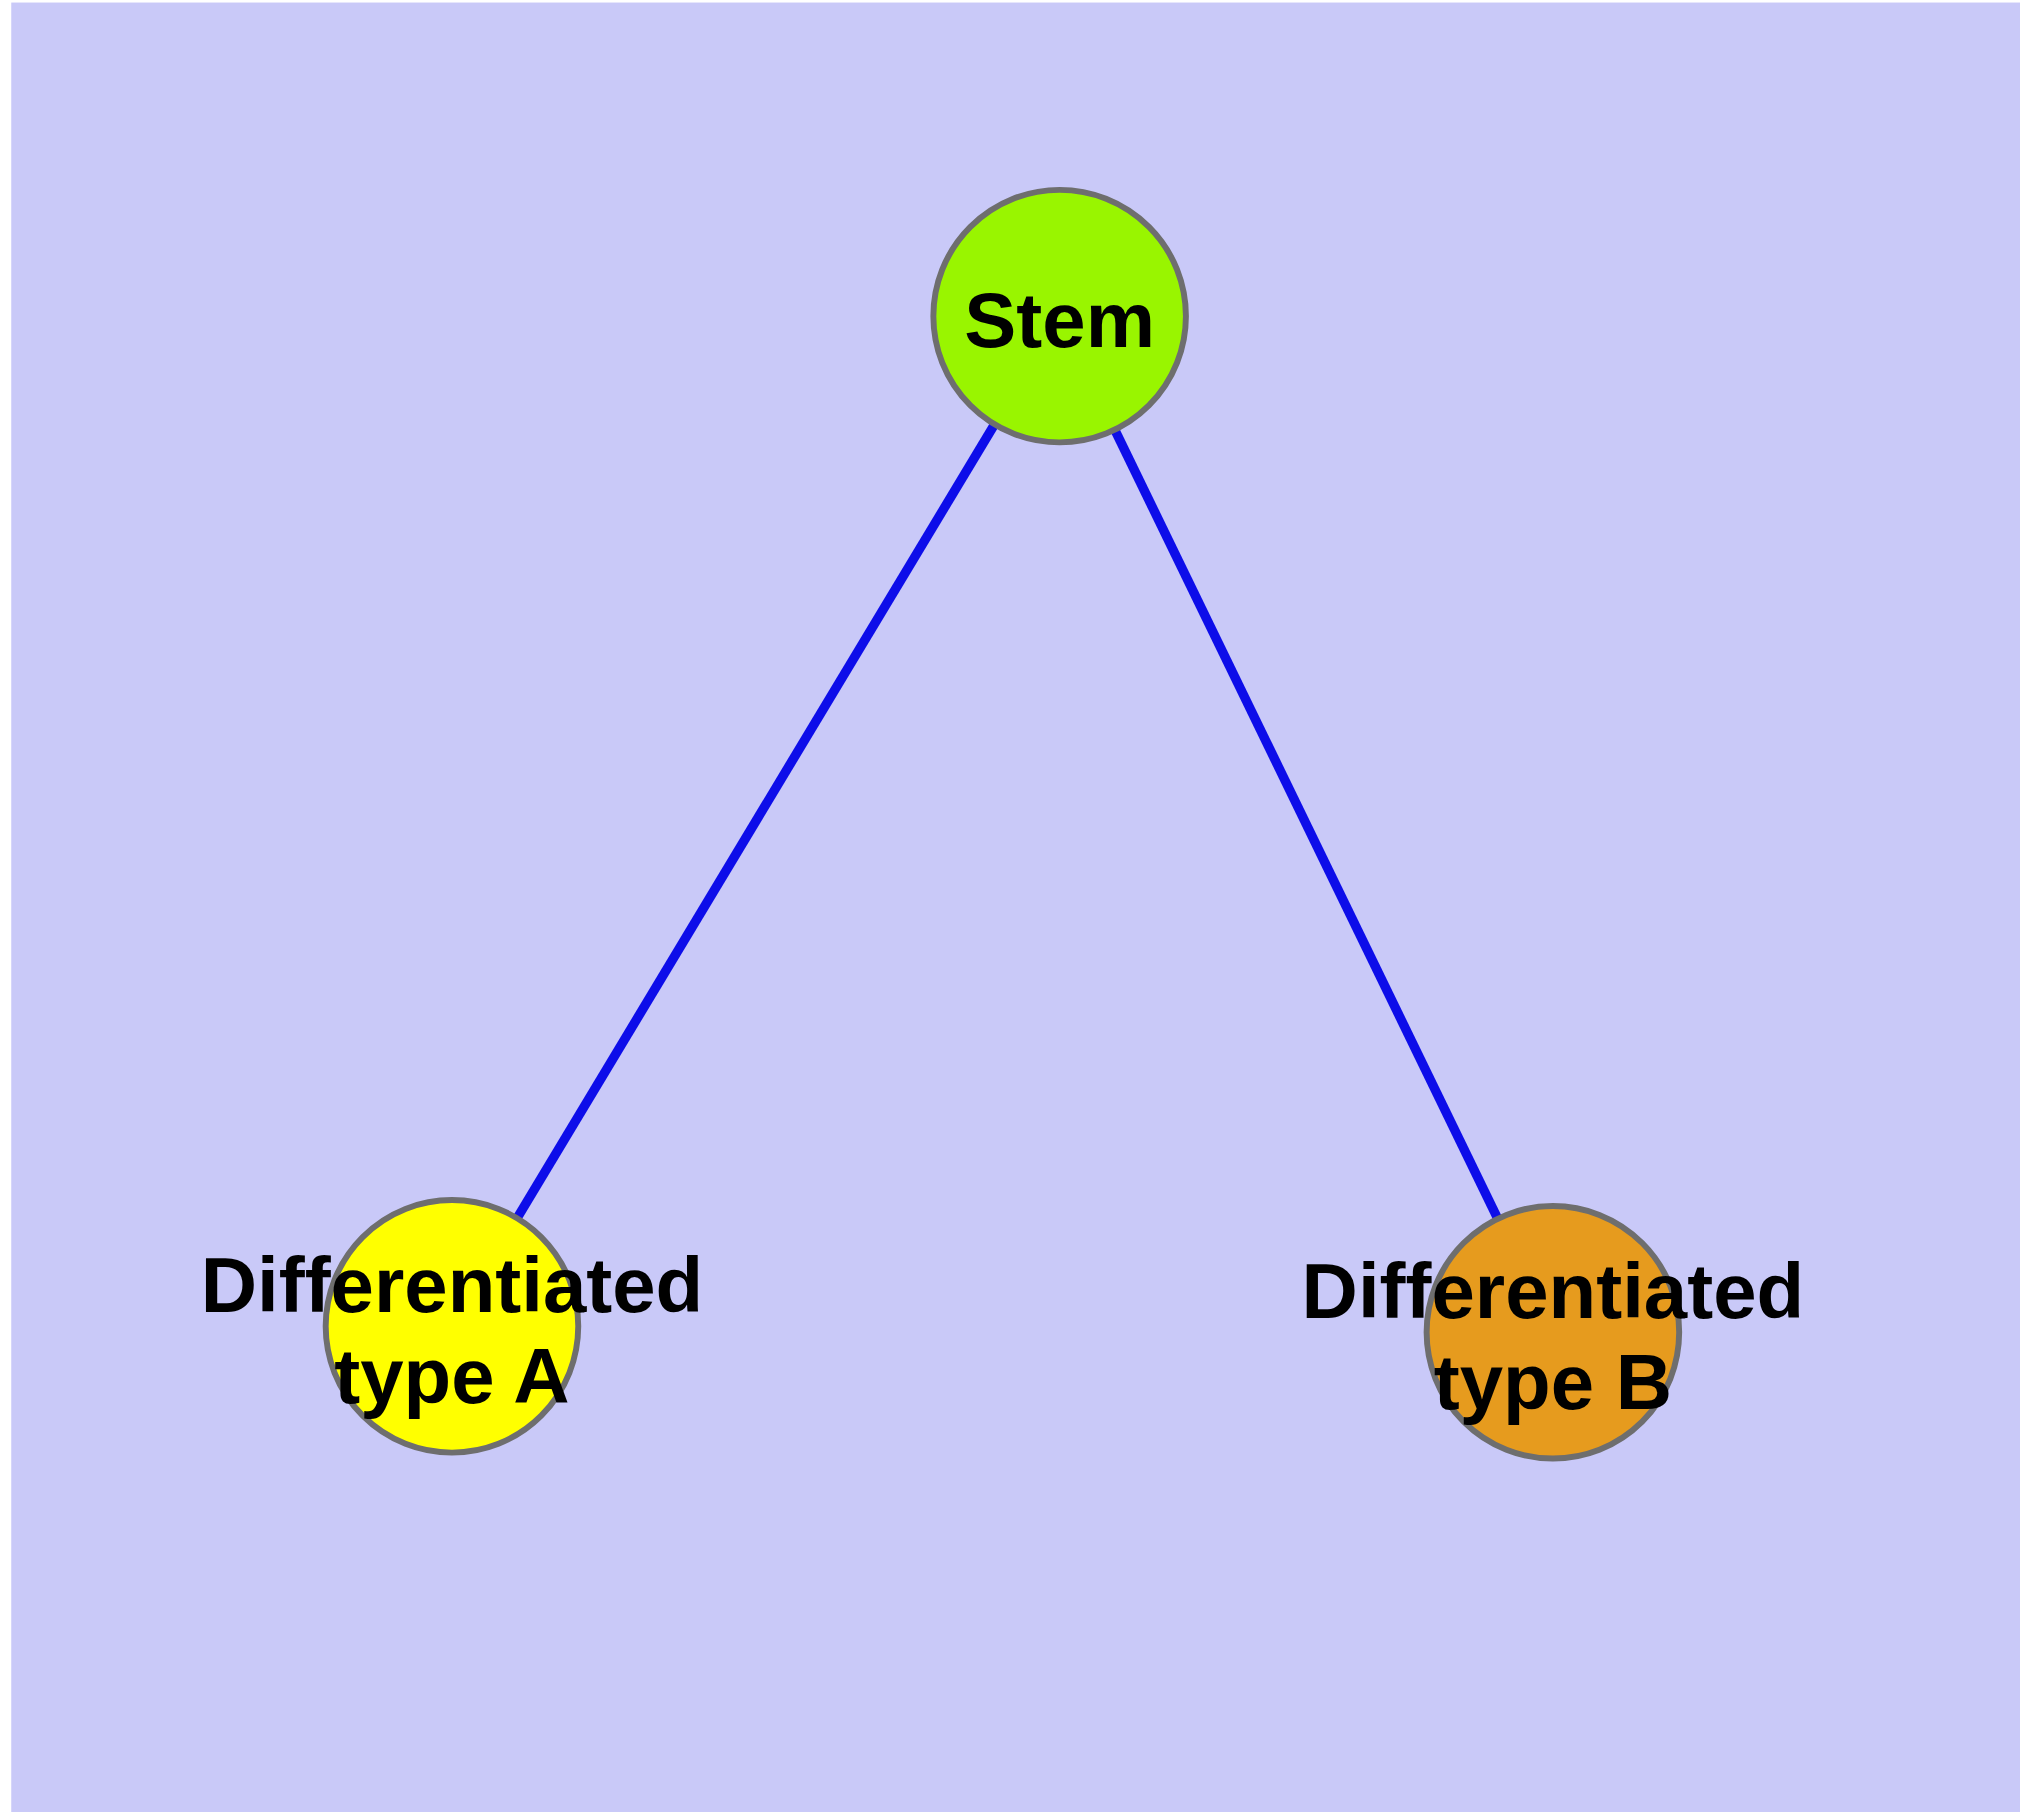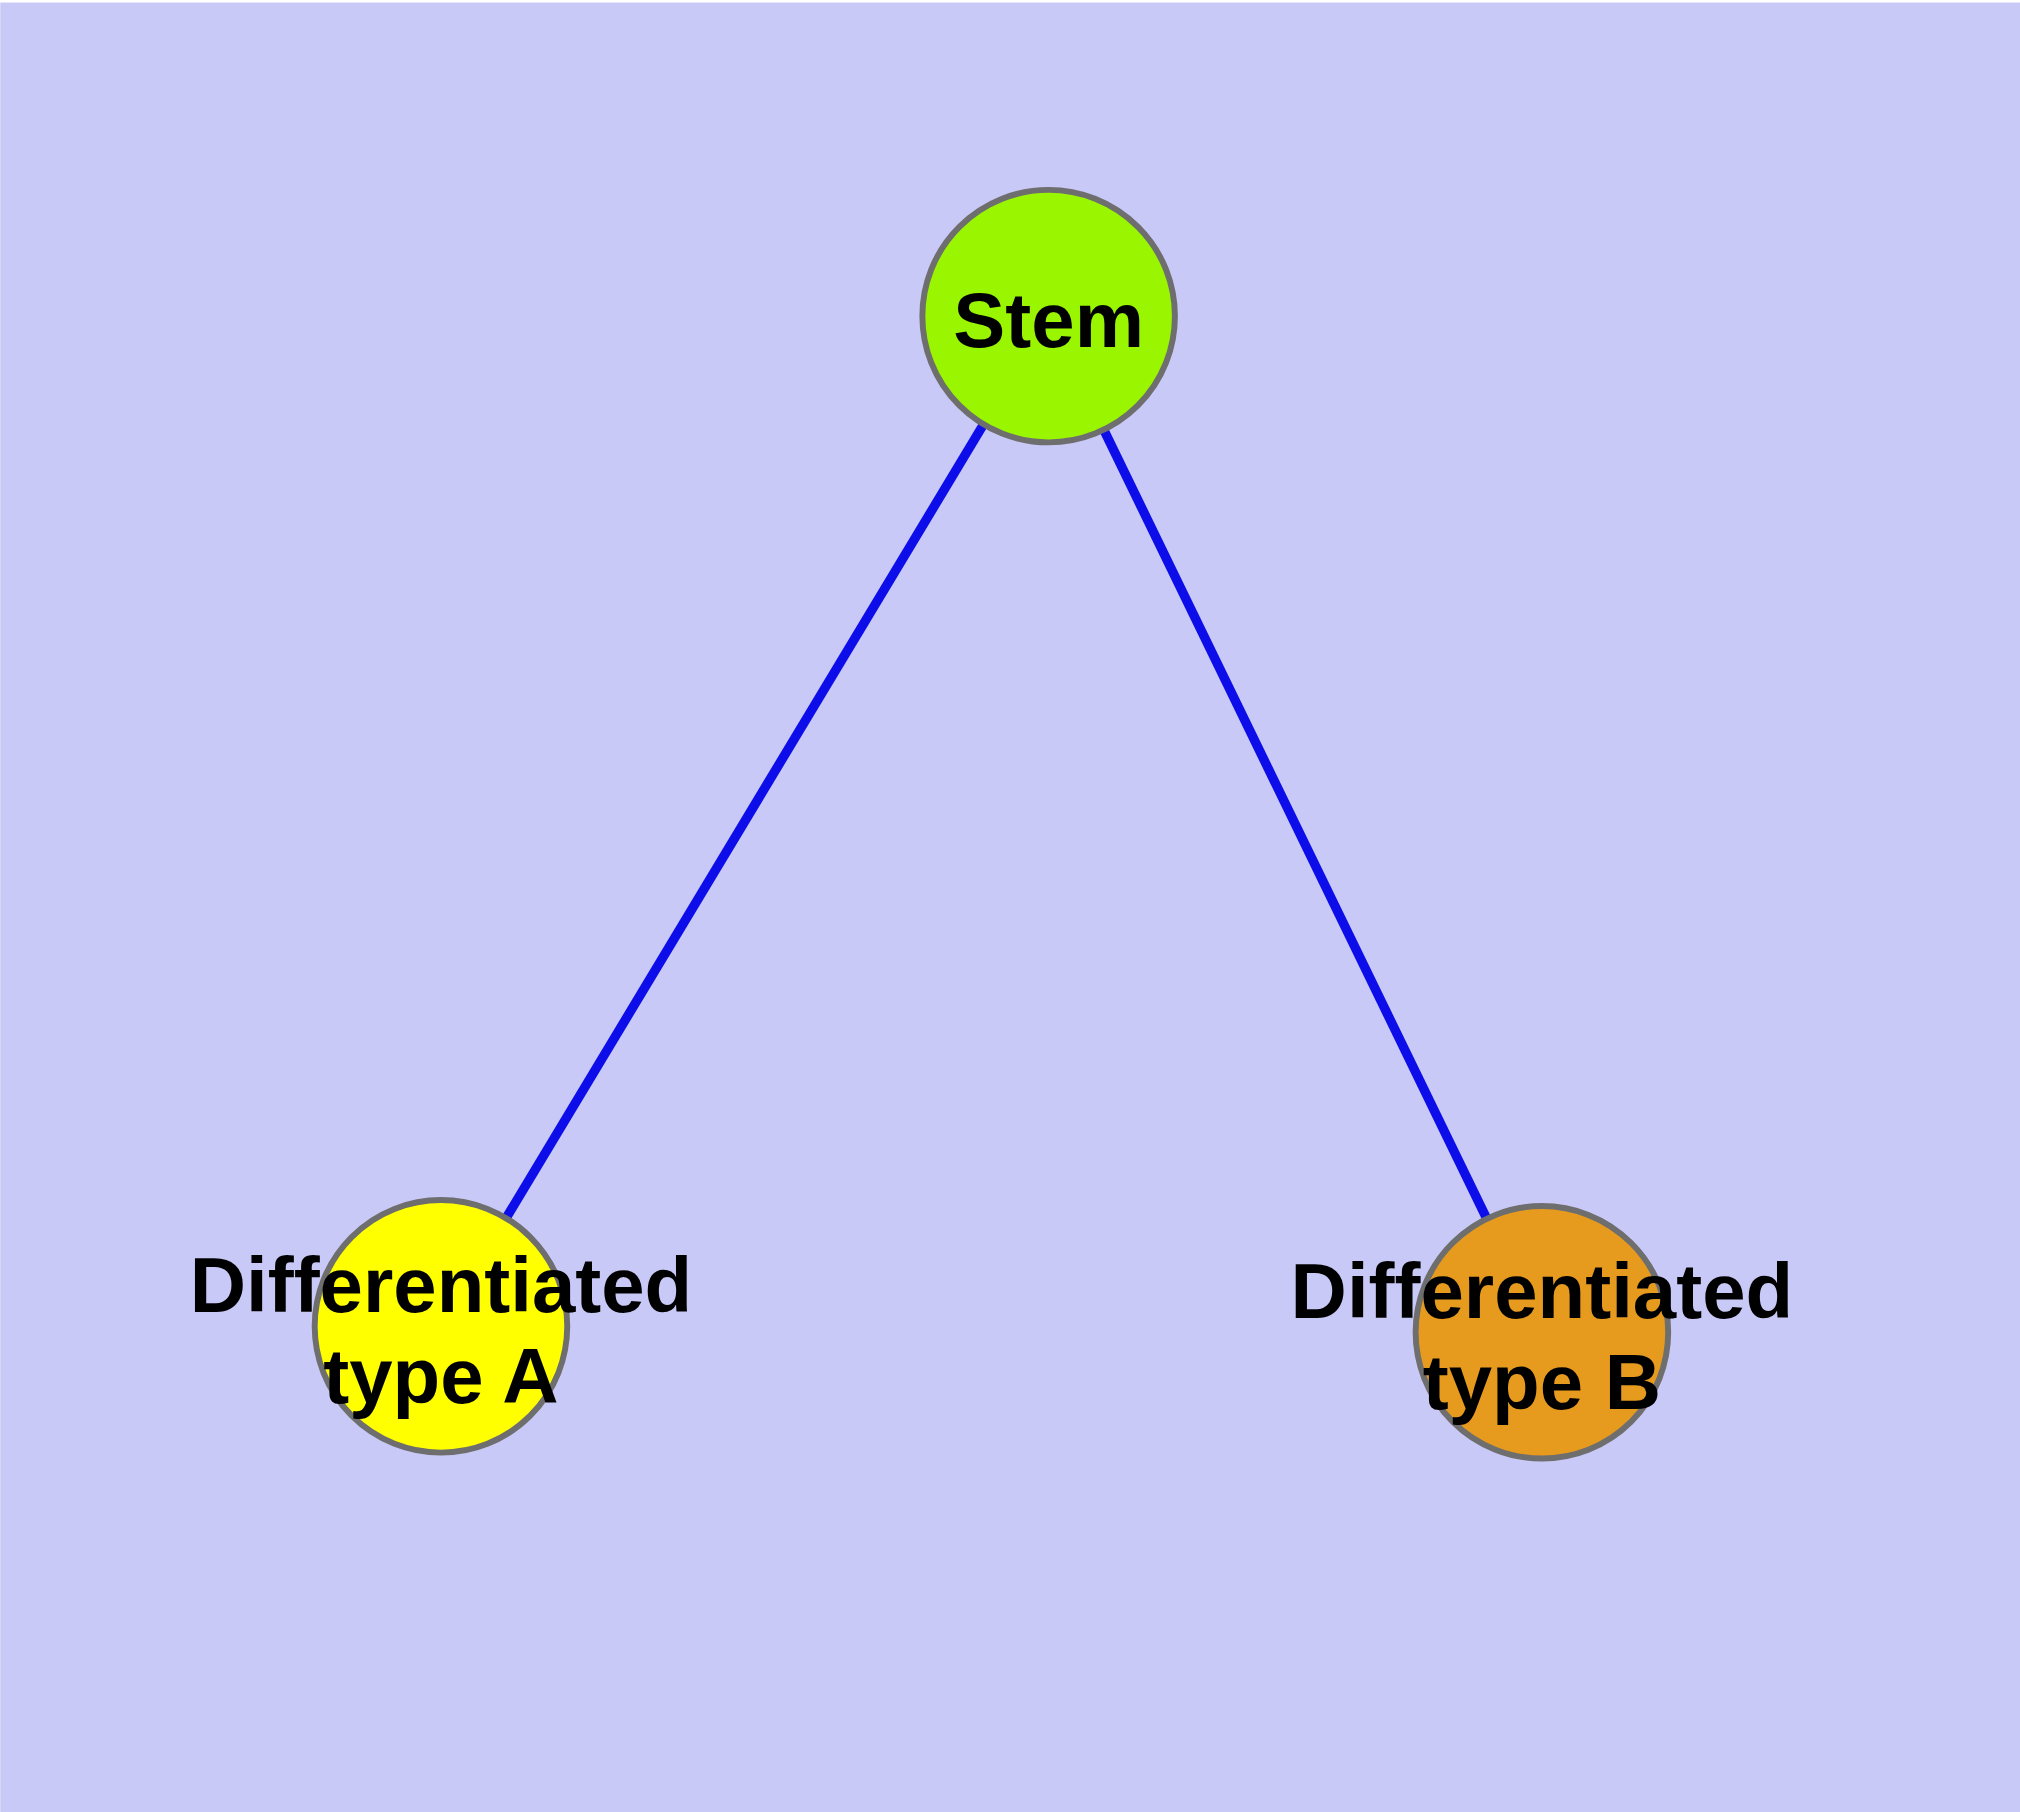--- a/index.html
+++ b/index.html
@@ -7,21 +7,21 @@
     padding: 0;
   }
   body {
     width: 2021px;
     height: 1812px;
     overflow: hidden;
     background: #ffffff;
   }
   .diagram {
     position: absolute;
-    left: 0;
+    left: 11px;
     top: 0;
     width: 1688px;
     height: 1812px;
   }
   svg { display: block; }
   .node-label {
     font-family: "Liberation Sans", "DejaVu Sans", sans-serif;
     font-weight: bold;
     text-anchor: middle;
   }

